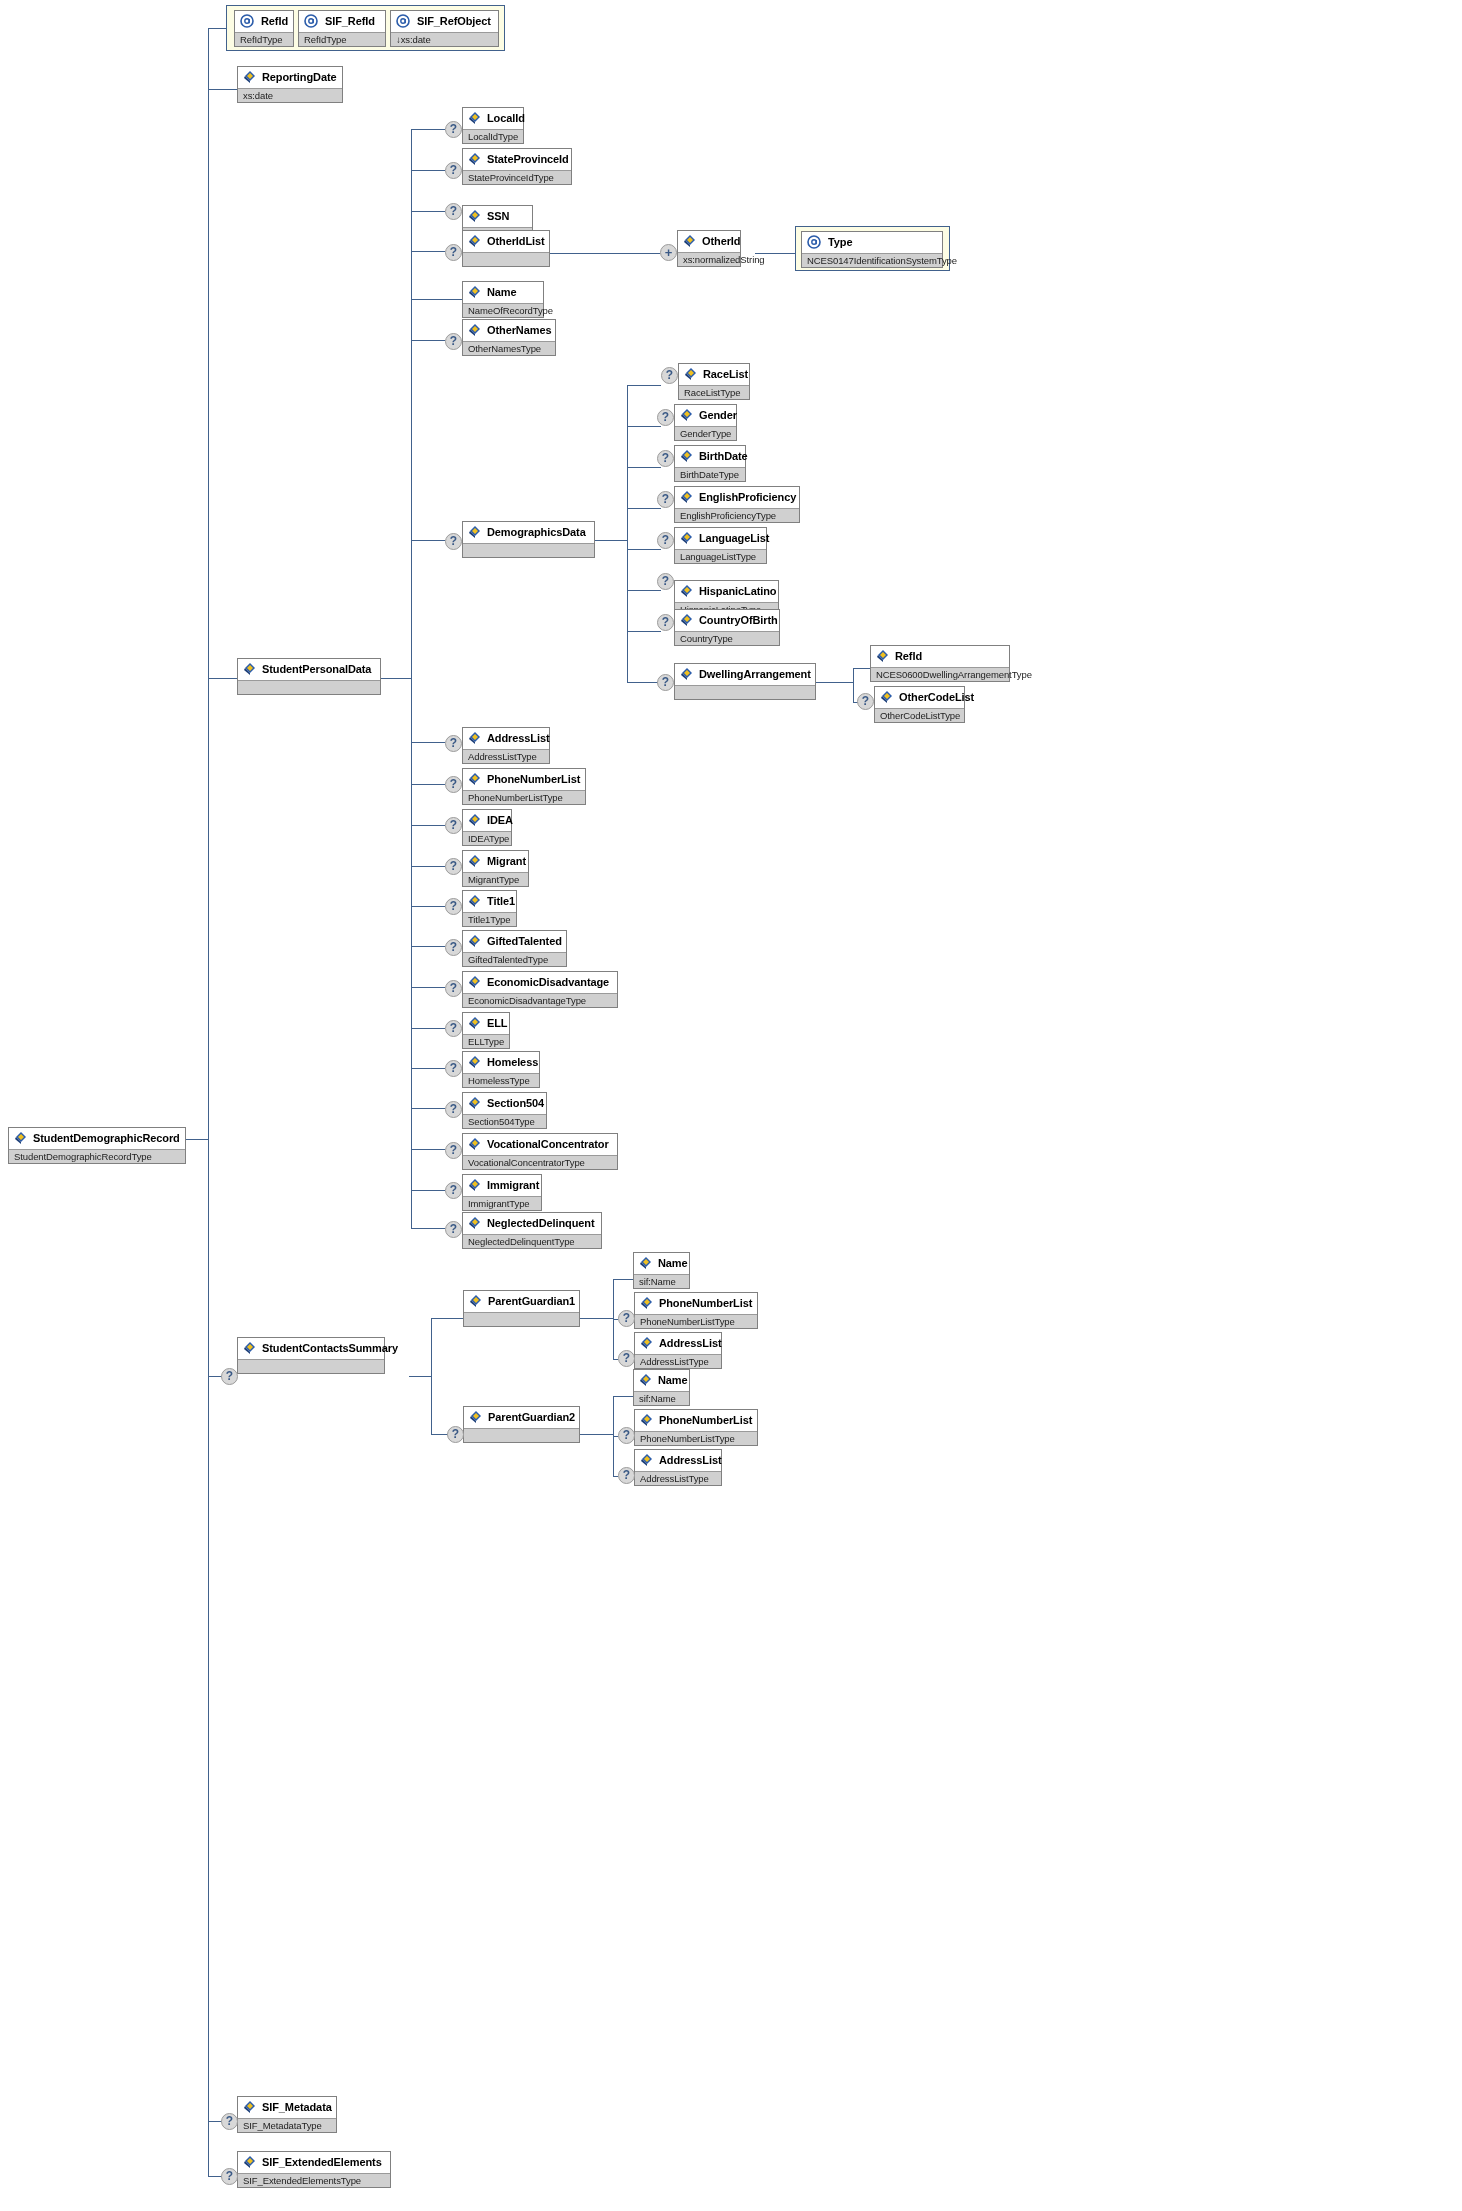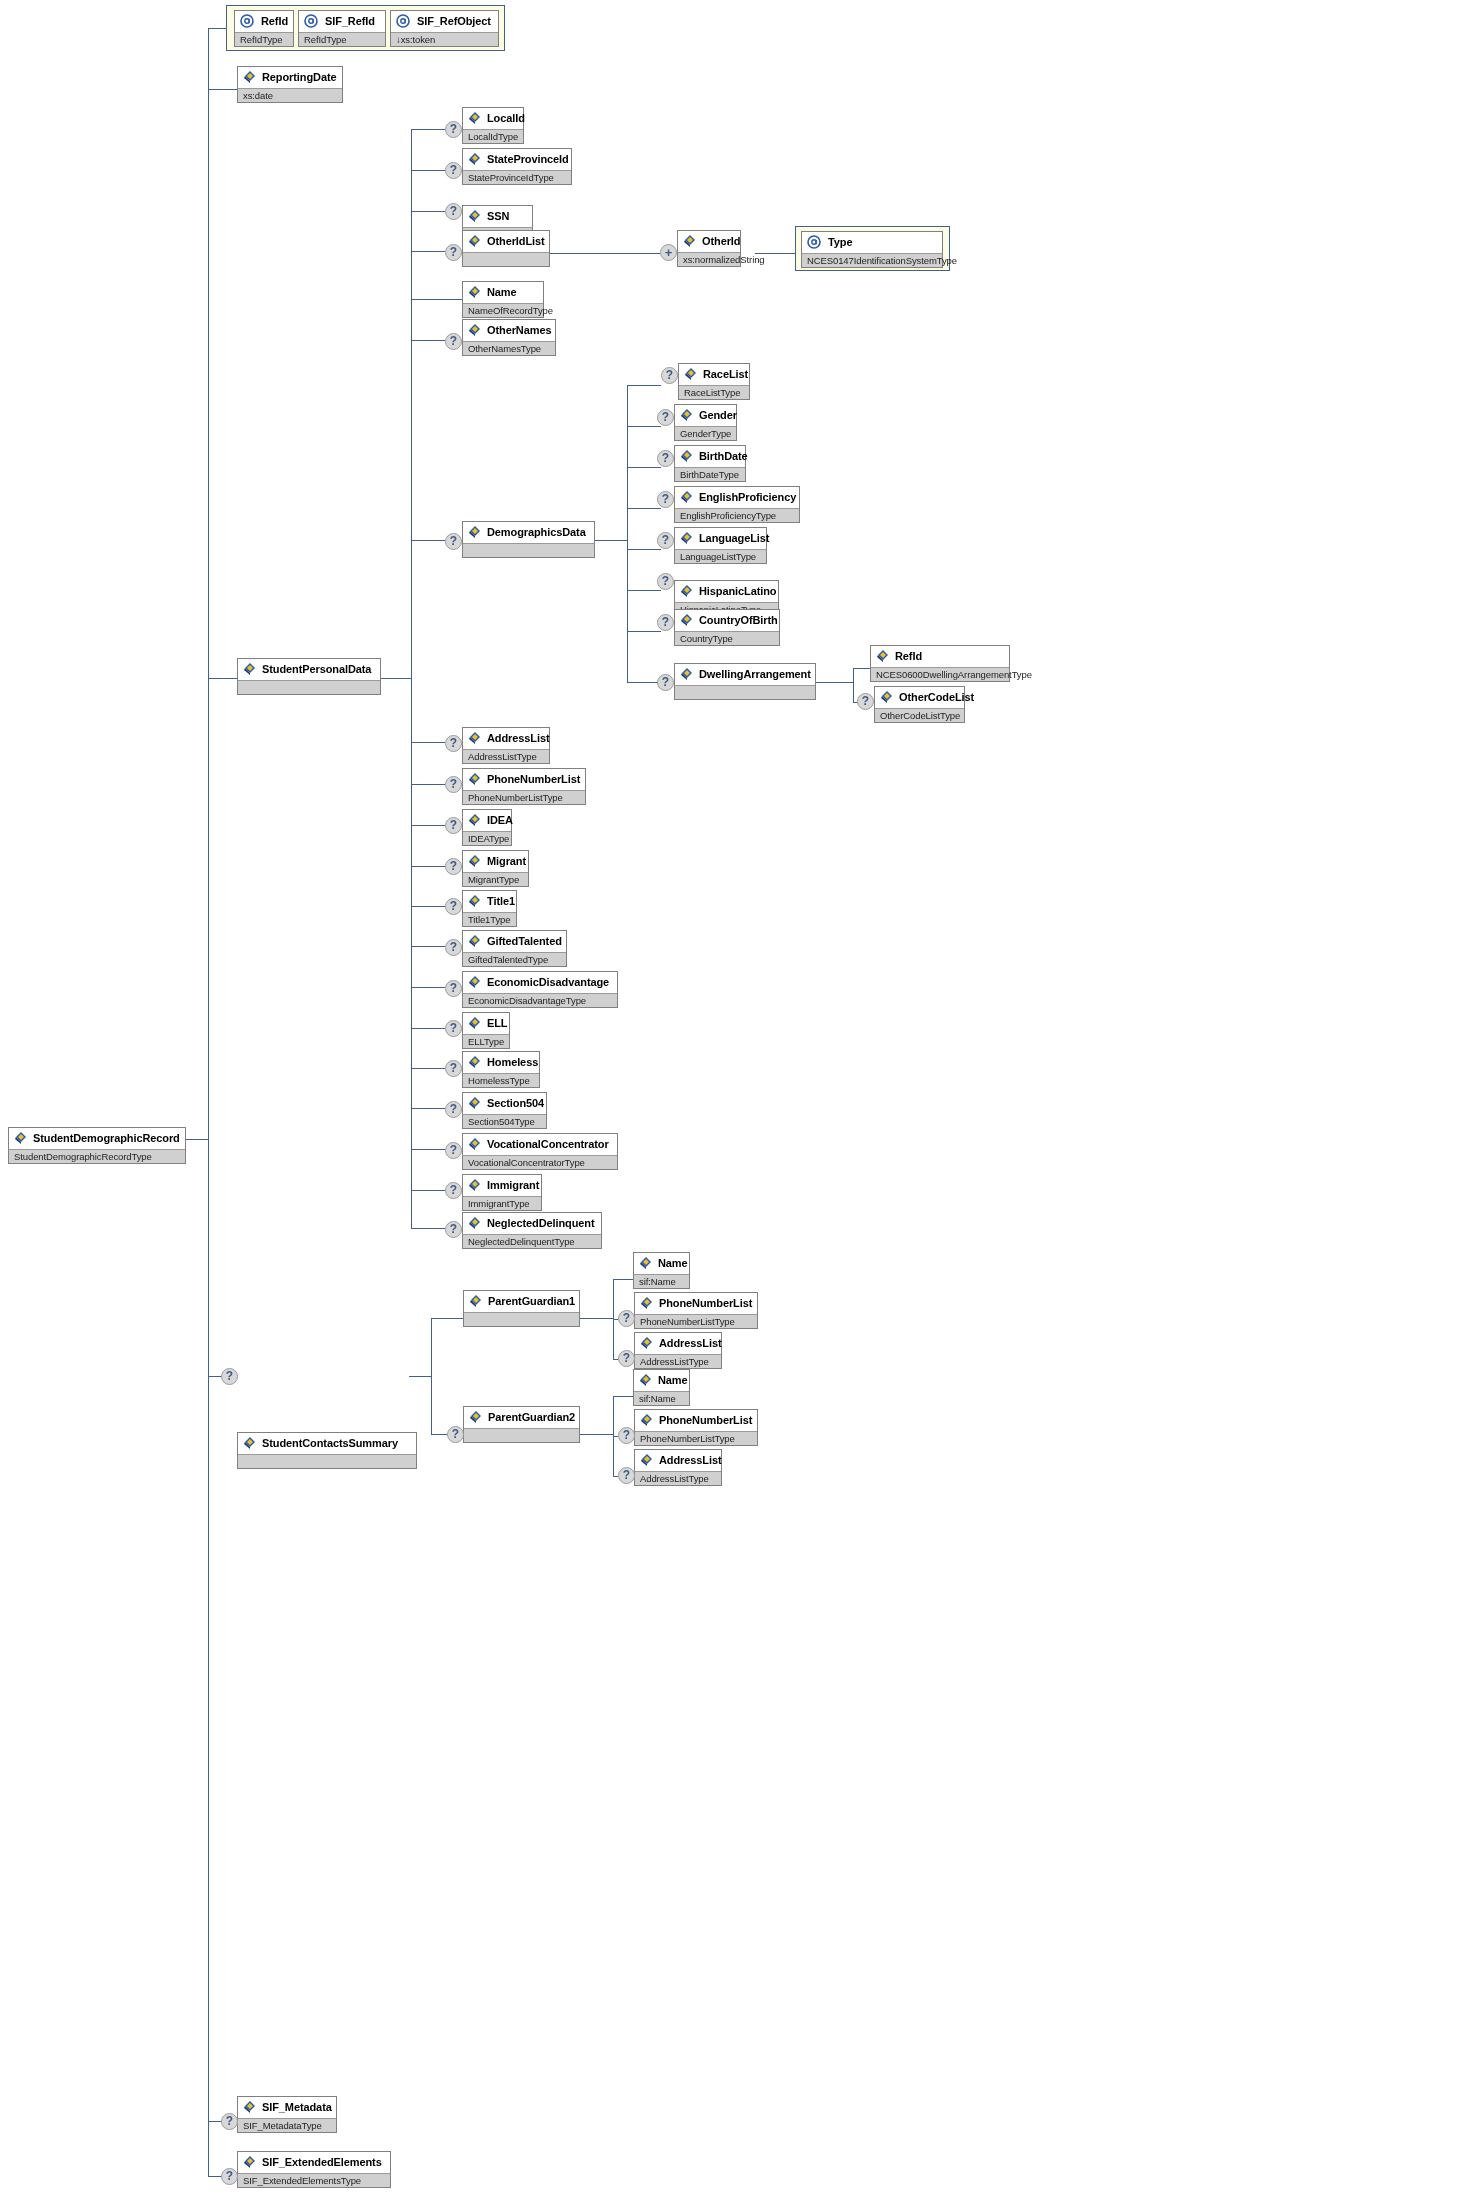--- a/index.html
+++ b/index.html
@@ -245,21 +245,21 @@
     <span class="nm">
       <span class="ico">
           <svg width="14" height="14" viewBox="0 0 14 14">
             <circle cx="7" cy="7" r="6" fill="none" stroke="#2b5caa" stroke-width="1.6"></circle>
             <circle cx="7" cy="7" r="2.2" fill="none" stroke="#2b5caa" stroke-width="1.4"></circle>
             <path d="M9.2 5 v4.2" stroke="#2b5caa" stroke-width="1.4" fill="none"></path>
           </svg>
         </span>
       <span>SIF_RefObject</span>
     </span>
-    <span class="ty arrowdown">↓xs:token</span>
+    <span class="ty arrowdown">↓xs:date</span>
   </div>
 
   <div class="node" style="left:237px; top:66px; width:106px;">
     <span class="nm">
       <span class="ico">
           <svg width="14" height="14" viewBox="0 0 14 14">
             <polygon points="7,1 12,6 7,11 2,6" fill="#2b5caa"></polygon>
             <polygon points="7,3 10,6 7,9 4,6" fill="#f0c020"></polygon>
             <polygon points="2,6 7,11 7,13 1,8" fill="#1d3f78"></polygon>
           </svg>
@@ -659,21 +659,21 @@
           <svg width="14" height="14" viewBox="0 0 14 14">
             <polygon points="7,1 12,6 7,11 2,6" fill="#2b5caa"></polygon>
             <polygon points="7,3 10,6 7,9 4,6" fill="#f0c020"></polygon>
             <polygon points="2,6 7,11 7,13 1,8" fill="#1d3f78"></polygon>
           </svg>
         </span><span>NeglectedDelinquent</span></span>
     <span class="ty">NeglectedDelinquentType</span>
   </div>
 
   <div class="opt" style="left:221px; top:1368px;">?</div>
-  <div class="node" style="left:237px; top:1432px; width:180px;">
+  <div class="node" style="left:237px; top:1337px; width:148px;">
     <span class="nm"><span class="ico">
           <svg width="14" height="14" viewBox="0 0 14 14">
             <polygon points="7,1 12,6 7,11 2,6" fill="#2b5caa"></polygon>
             <polygon points="7,3 10,6 7,9 4,6" fill="#f0c020"></polygon>
             <polygon points="2,6 7,11 7,13 1,8" fill="#1d3f78"></polygon>
           </svg>
         </span><span>StudentContactsSummary</span></span>
     <span class="ty empty">&nbsp;</span>
   </div>
 

